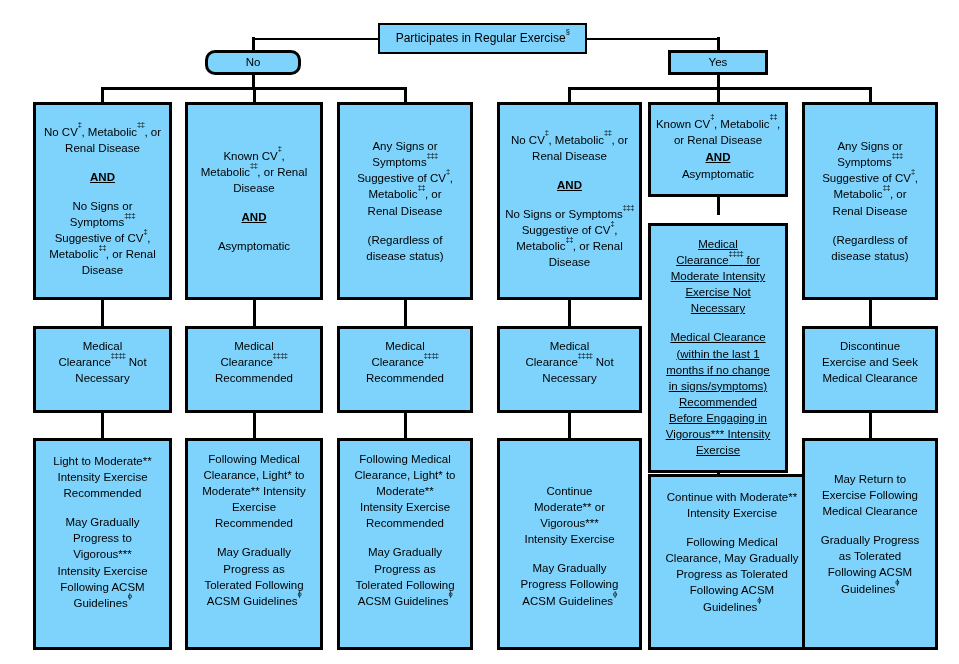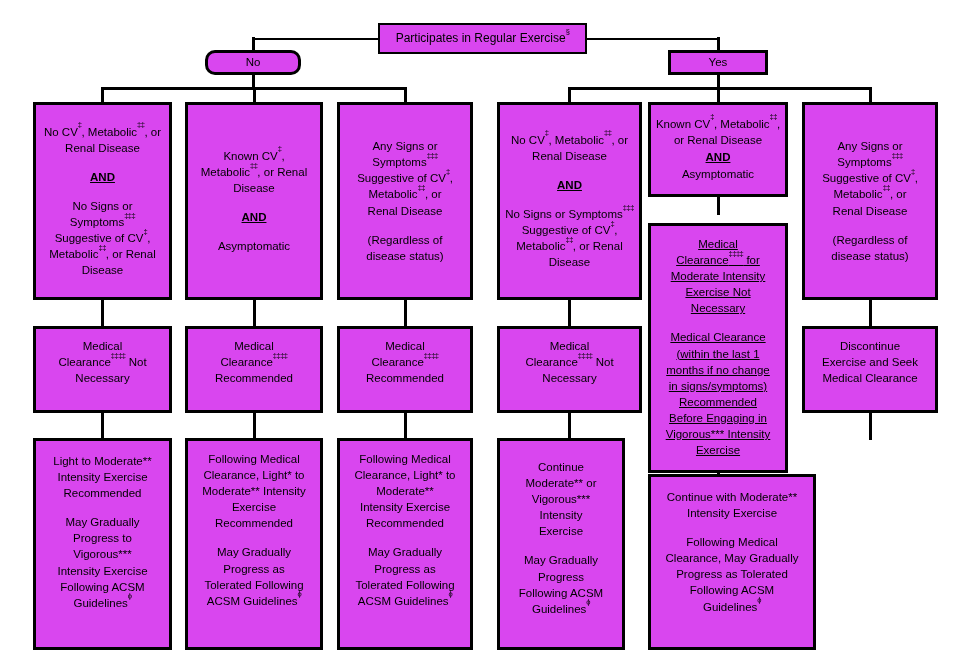--- a/index.html
+++ b/index.html
@@ -4,21 +4,21 @@
 <style>
   * { margin:0; padding:0; box-sizing:border-box; }
   html,body { background:#ffffff; }
   body {
     width:959px; height:664px; position:relative;
     font-family:"Liberation Sans", sans-serif; color:#000;
   }
   .stage { position:relative; width:959px; height:664px; overflow:hidden; background:#fff; }
   svg.connectors { position:absolute; left:0; top:0; }
   .box {
-    position:absolute; background:#d946ef; border:3px solid #000;
+    position:absolute; background:#7dd3fc; border:3px solid #000;
     display:flex; flex-direction:column; align-items:center; justify-content:center;
     text-align:center; font-size:11.5px; line-height:1.4; padding:6px 4px;
   }
   .box.thin { border-width:2px; }
   .box.top-align { justify-content:flex-start; }
   .box .para { margin-bottom:13px; }
   .box .para:last-child { margin-bottom:0; }
   .box.compact .para { margin-bottom:1px; }
   .para.and { font-weight:bold; text-decoration:underline; }
   sup { font-size:7.5px; line-height:0; position:relative; top:-3.5px; letter-spacing:-0.5px; }
@@ -124,22 +124,26 @@
     </div>
   <div class="box top-align" style="left:185px;top:438px;width:138px;height:212px;padding:10px 14px 6px;">
       <div class="para">Following Medical Clearance, Light* to Moderate** Intensity Exercise Recommended</div>
       <div class="para">May Gradually Progress as Tolerated Following ACSM Guidelines<sup>ϕ</sup></div>
     </div>
   <div class="box top-align" style="left:337px;top:438px;width:136px;height:212px;padding:10px 14px 6px;">
       <div class="para">Following Medical Clearance, Light* to Moderate** Intensity Exercise Recommended</div>
       <div class="para">May Gradually Progress as Tolerated Following ACSM Guidelines<sup>ϕ</sup></div>
     </div>
 
-  <div class="box top-align" style="left:497px;top:438px;width:128px;height:212px;padding:18px 18px 6px;">
+  <div class="box top-align" style="left:497px;top:438px;width:145px;height:212px;padding:42px 18px 6px;">
       <div class="para">Continue Moderate** or Vigorous*** Intensity Exercise</div>
       <div class="para">May Gradually Progress Following ACSM Guidelines<sup>ϕ</sup></div>
     </div>
   <div class="box top-align" style="left:648px;top:474px;width:168px;height:176px;padding:12px 13px 6px;">
       <div class="para">Continue with Moderate** Intensity Exercise</div>
       <div class="para">Following Medical Clearance, May Gradually Progress as Tolerated Following ACSM Guidelines<sup>ϕ</sup></div>
     </div>
+  <div class="box top-align" style="left:802px;top:438px;width:136px;height:212px;padding:30px 12px 6px;">
+      <div class="para">May Return to Exercise Following Medical Clearance</div>
+      <div class="para">Gradually Progress as Tolerated Following ACSM Guidelines<sup>ϕ</sup></div>
+    </div>
 
 </div>
 
 </body></html>

